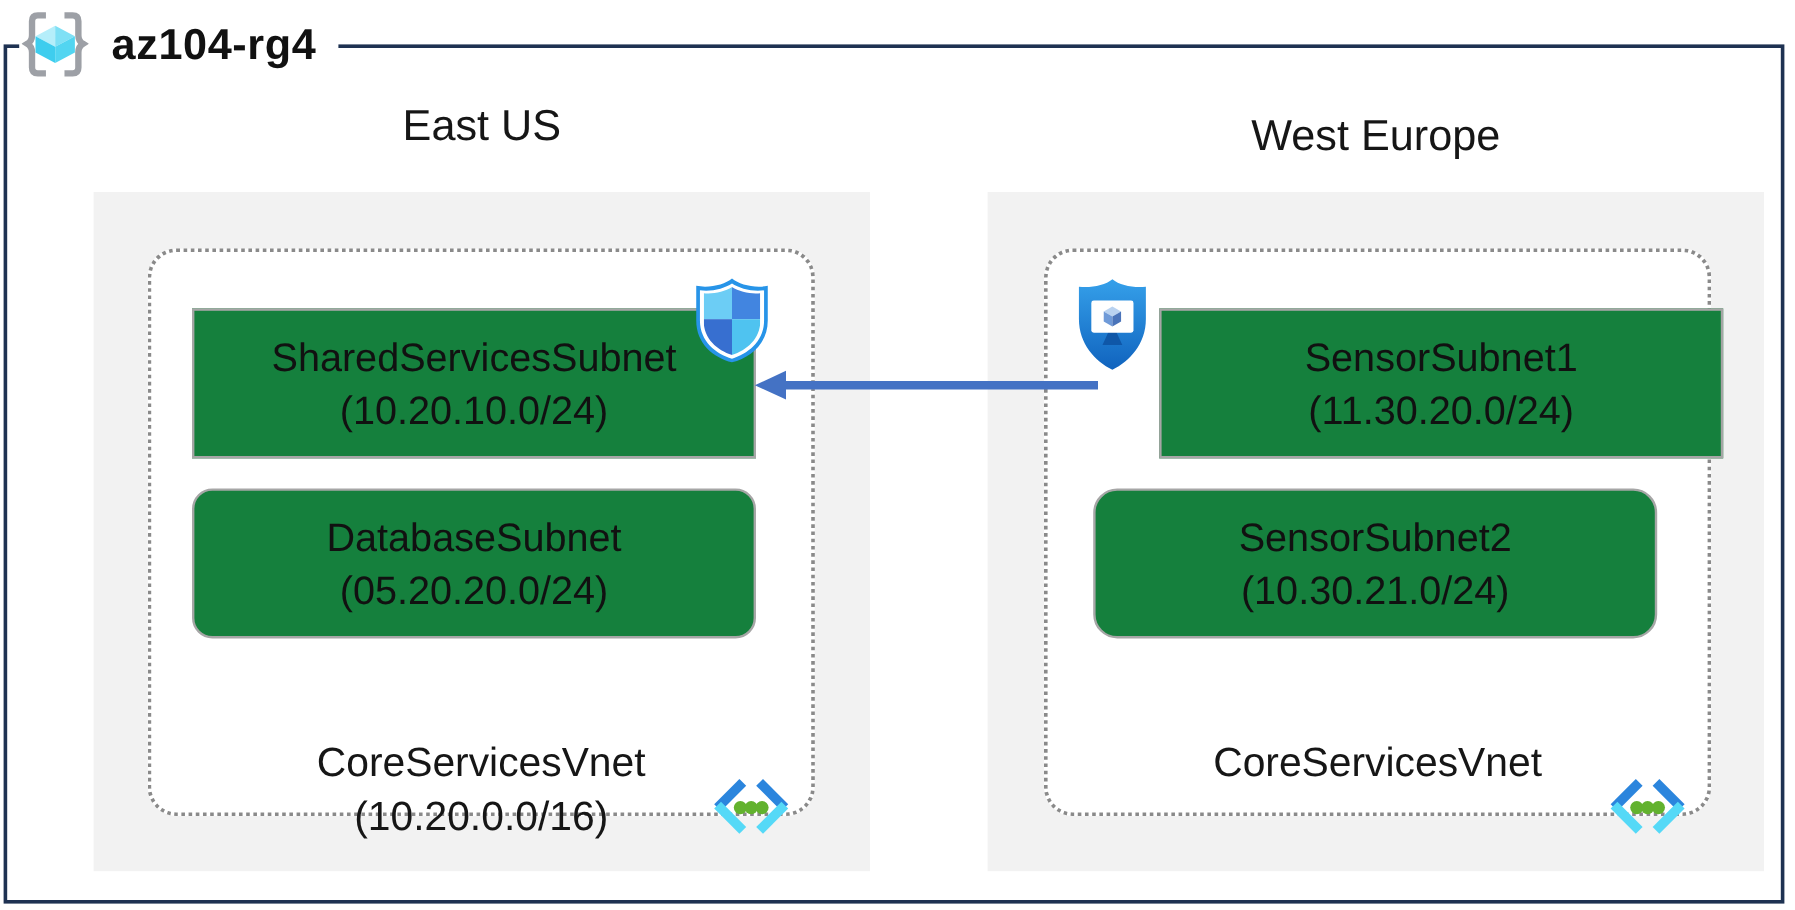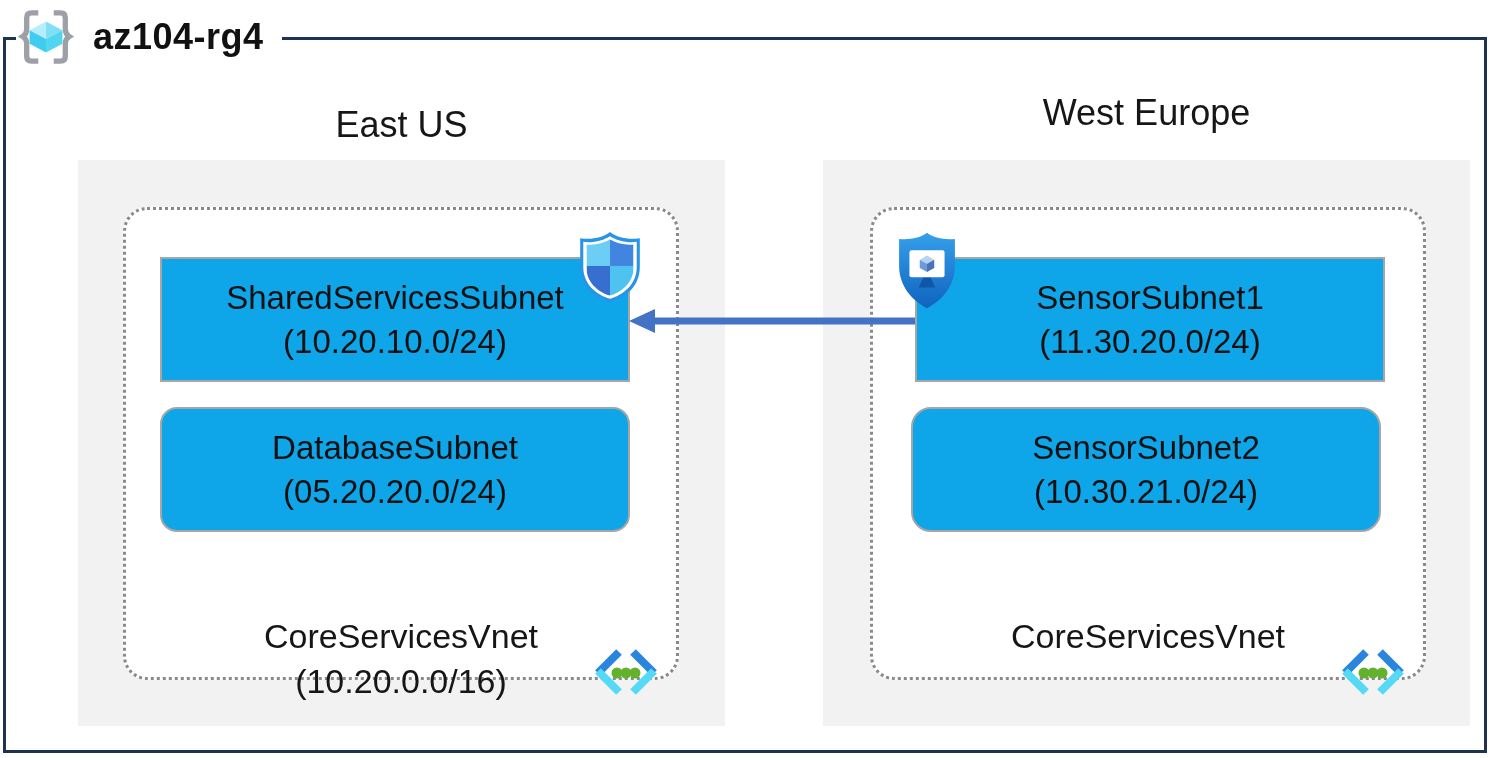--- a/index.html
+++ b/index.html
@@ -27,21 +27,21 @@
     position:absolute;top:160px;width:647px;height:566px;background:#f2f2f2;
   }
   
   .vnet-box{
     position:absolute;top:207px;width:556px;height:473px;box-sizing:border-box;
     border:3px dotted #8a8a8a;border-radius:24px;background:#ffffff;
   }
   
   .subnet{
     position:absolute;width:470px;height:125px;box-sizing:border-box;
-    background:#0ea5e9;border:2px solid #a6a6a6;
+    background:#15803d;border:2px solid #a6a6a6;
     display:flex;flex-direction:column;align-items:center;justify-content:center;
     font-size:33px;line-height:44px;text-align:center;
   }
   
   .vnet-label{
     position:absolute;top:570px;width:556px;text-align:center;
     font-size:34px;line-height:45px;color:#161616;margin-top:44px;
   }
   .icon-abs{position:absolute;z-index:6;}
 </style>
@@ -55,39 +55,39 @@
     <path d="M21 5 H14 Q9 5 9 10 V22 Q9 27 5 29.5 Q9 32 9 37 V50 Q9 55 14 55 H21" fill="none" stroke="#9da0a6" stroke-width="5.5"></path>
     <path d="M37 5 H44 Q49 5 49 10 V22 Q49 27 53 29.5 Q49 32 49 37 V50 Q49 55 44 55 H37" fill="none" stroke="#9da0a6" stroke-width="5.5"></path>
     <polygon points="29,14 12,23 29,32" fill="#b5eefa"></polygon>
     <polygon points="29,14 46,23 29,32" fill="#7fe0f5"></polygon>
     <polygon points="12,23 29,32 29,46 12,37" fill="#3ecdee"></polygon>
     <polygon points="46,23 29,32 29,46 46,37" fill="#52d5f1"></polygon>
   </svg>
   <div class="rg-title">az104-rg4</div>
 </div>
 
-<div class="region-title" style="left:78px;top:104px;">East US</div>
+<div class="region-title" style="left:78px;top:84px;">East US</div>
 <div class="region-title" style="left:823px;top:92px;">West Europe</div>
 
 <div class="region" style="left:78px;"></div>
 <div class="region" style="left:823px;"></div>
 
 <div class="vnet-box" style="left:123px;"></div>
 <div class="vnet-box" style="left:870px;"></div>
 
 <div class="subnet" style="left:160px;top:257px;">
   <span>SharedServicesSubnet</span>
   <span>(10.20.10.0/24)</span>
 </div>
 <div class="subnet" style="left:160px;top:407px;border-radius:17px;">
   <span>DatabaseSubnet</span>
   <span>(05.20.20.0/24)</span>
 </div>
 
-<div class="subnet" style="left:915px;top:257px;">
+<div class="subnet" style="left:966px;top:257px;">
   <span>SensorSubnet1</span>
   <span>(11.30.20.0/24)</span>
 </div>
 <div class="subnet" style="left:911px;top:407px;border-radius:20px;">
   <span>SensorSubnet2</span>
   <span>(10.30.21.0/24)</span>
 </div>
 
 <div class="vnet-label" style="left:123px;">
   <div>CoreServicesVnet</div>

